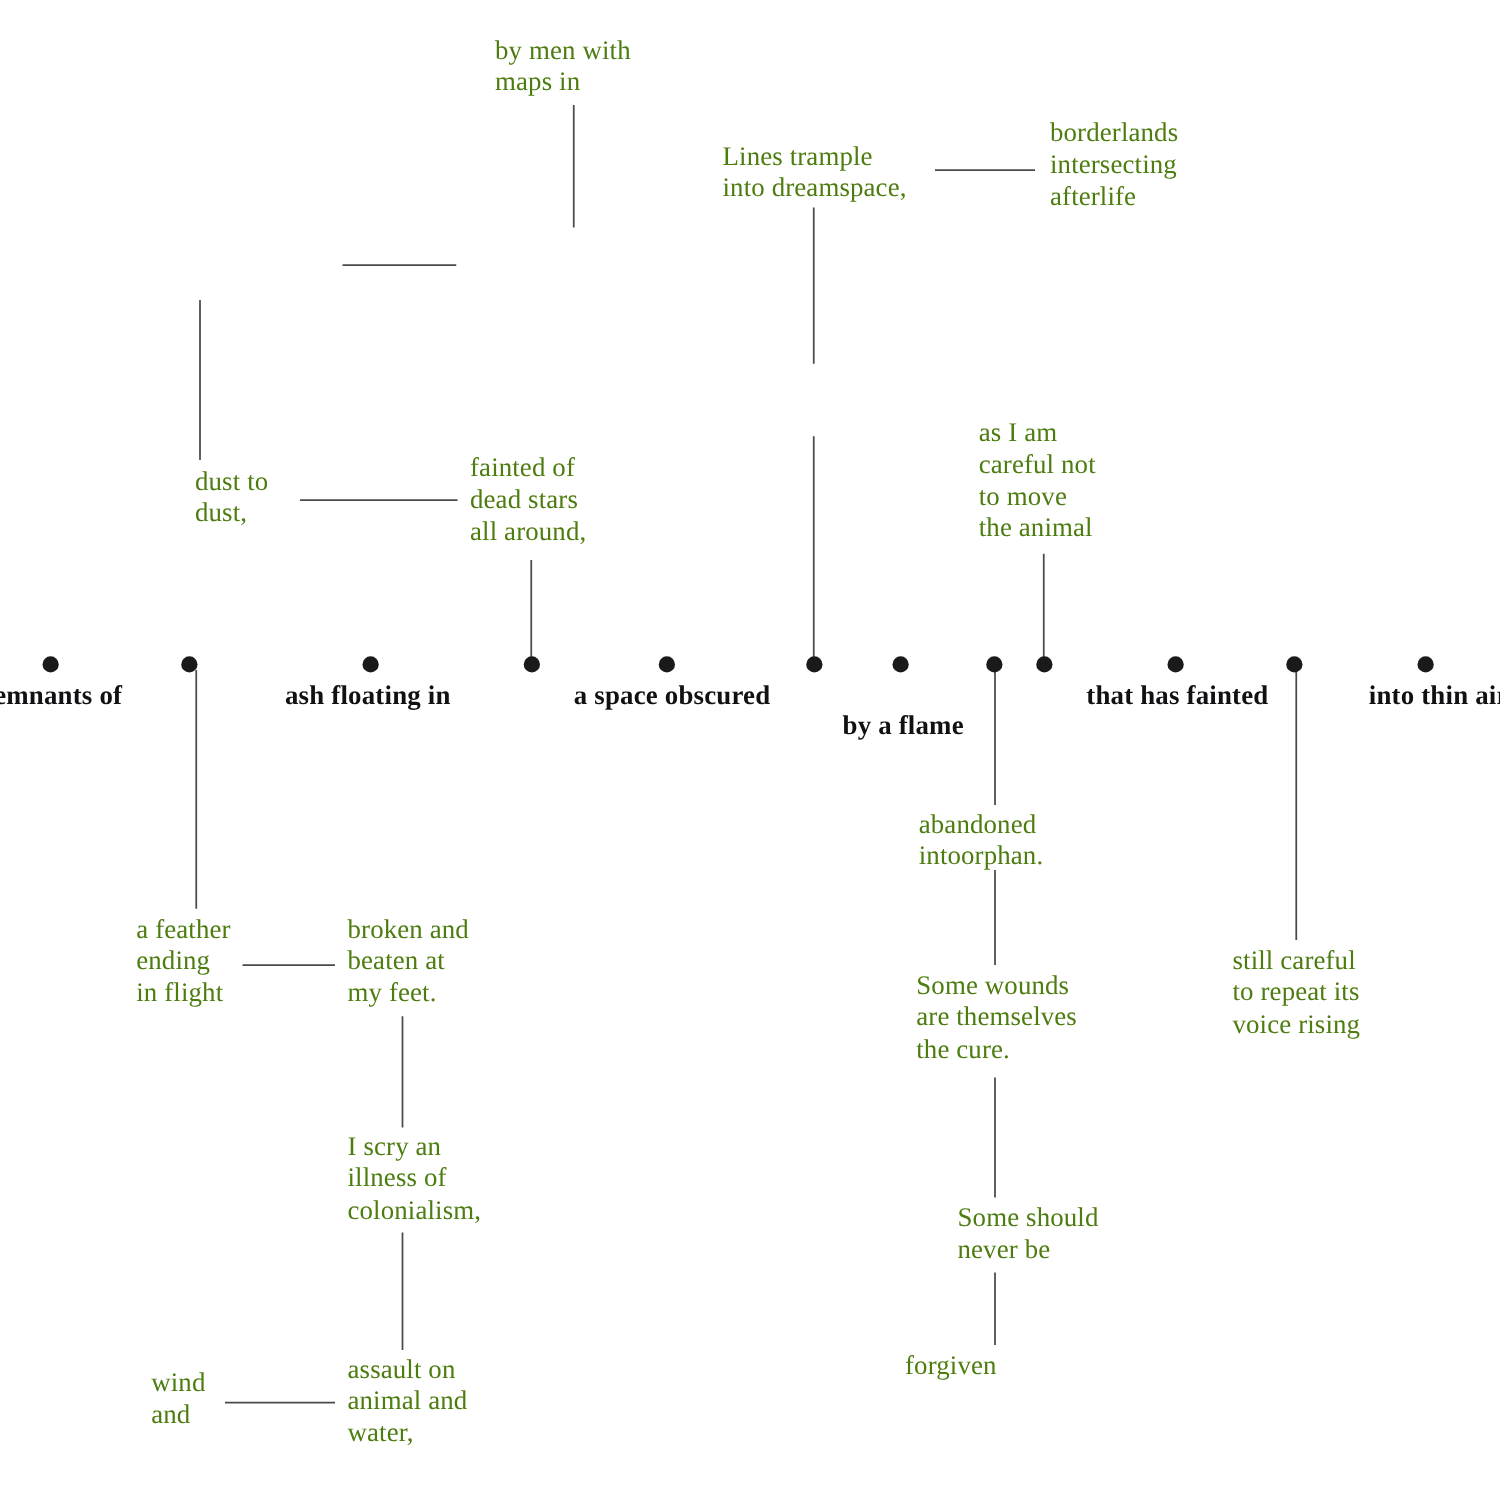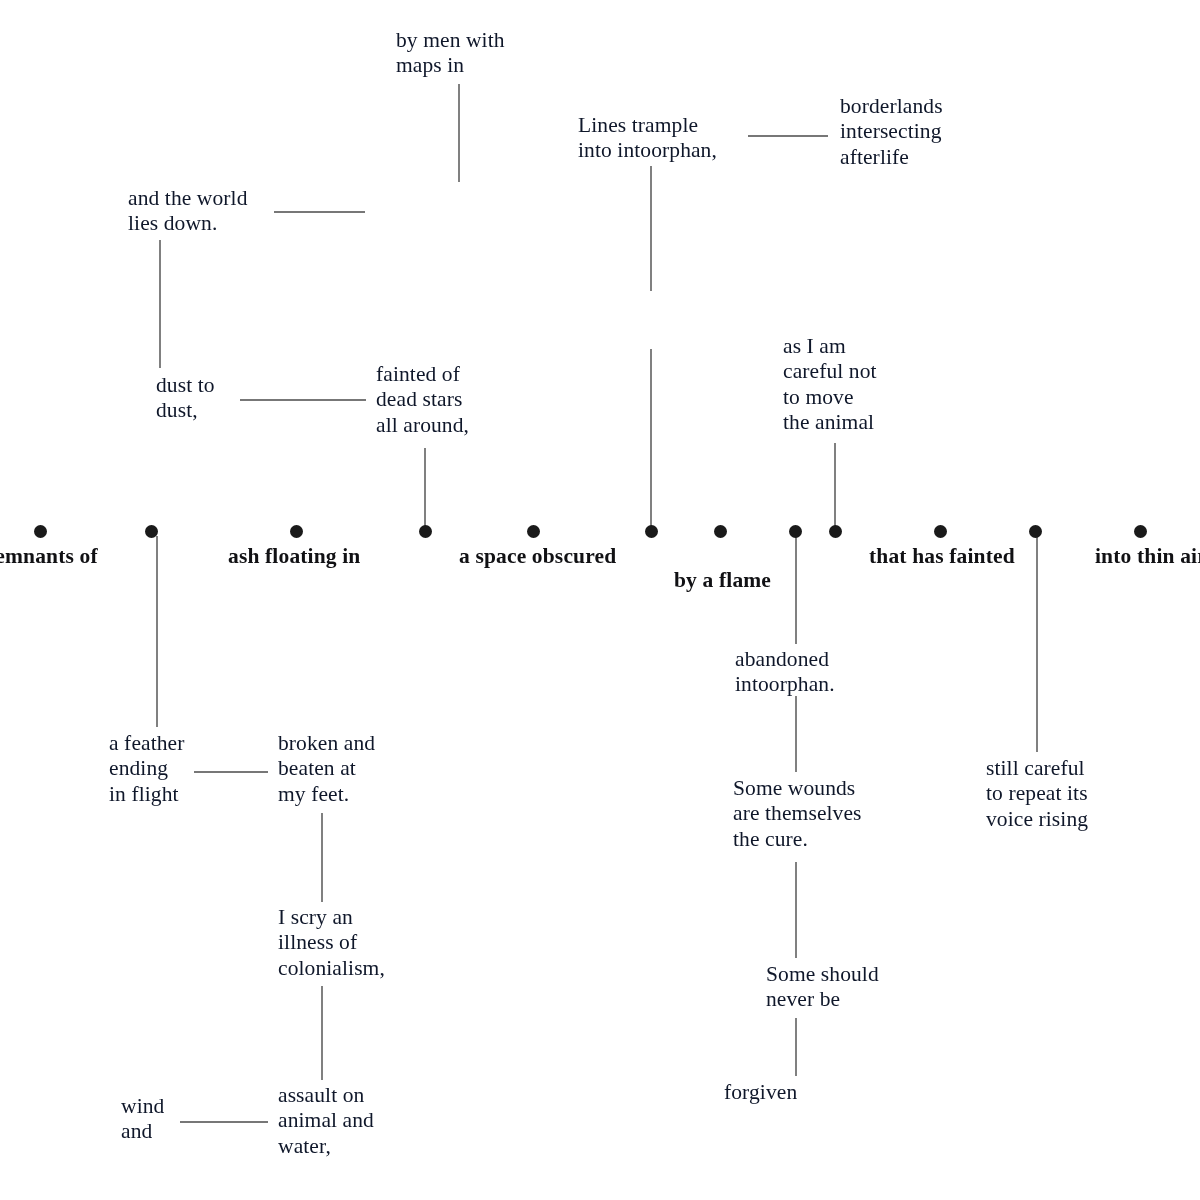--- a/index.html
+++ b/index.html
@@ -25,21 +25,21 @@
     width: 1200px;
     height: 1200px;
     pointer-events: none;
   }
   .node {
     position: absolute;
     white-space: pre;
     line-height: 1.185;
     font-size: 21.5px;
     letter-spacing: 0.1px;
-    color: #0f172a;
+    color: #4d7c0f;
   }
   .node.spine-label {
     font-weight: 700;
     font-size: 21.5px;
     color: #111114;
     letter-spacing: 0.15px;
   }
   .dot {
     position: absolute;
     width: 13px;
@@ -67,23 +67,22 @@
       <line x1="322" y1="813" x2="322" y2="902" stroke="#4a4a4a" stroke-width="1.4"></line>
       <line x1="322" y1="986" x2="322" y2="1080" stroke="#4a4a4a" stroke-width="1.4"></line>
       <line x1="180" y1="1122" x2="268" y2="1122" stroke="#4a4a4a" stroke-width="1.4"></line>
       <line x1="796" y1="536" x2="796" y2="644" stroke="#4a4a4a" stroke-width="1.4"></line>
       <line x1="796" y1="696" x2="796" y2="772" stroke="#4a4a4a" stroke-width="1.4"></line>
       <line x1="796" y1="862" x2="796" y2="958" stroke="#4a4a4a" stroke-width="1.4"></line>
       <line x1="796" y1="1018" x2="796" y2="1076" stroke="#4a4a4a" stroke-width="1.4"></line>
       <line x1="1037" y1="536" x2="1037" y2="752" stroke="#4a4a4a" stroke-width="1.4"></line>
     </svg>
 <div class="node" style="left: 396px; top: 28px;"><div>by men with</div><div>maps in</div></div>
-    <div class="node" style="left: 578px; top: 113px;"><div>Lines trample</div><div>into intoorphan,</div></div>
+    <div class="node" style="left: 578px; top: 113px;"><div>Lines trample</div><div>into dreamspace,</div></div>
     <div class="node" style="left: 840px; top: 94px;"><div>borderlands</div><div>intersecting</div><div>afterlife</div></div>
-    <div class="node" style="left: 128px; top: 186px;"><div>and the world</div><div>lies down.</div></div>
     <div class="node" style="left: 783px; top: 334px;"><div>as I am</div><div>careful not</div><div>to move</div><div>the animal</div></div>
     <div class="node" style="left: 156px; top: 373px;"><div>dust to</div><div>dust,</div></div>
     <div class="node" style="left: 376px; top: 362px;"><div>fainted of</div><div>dead stars</div><div>all around,</div></div>
     <div class="node" style="left: 735px; top: 647px;"><div>abandoned</div><div>intoorphan.</div></div>
     <div class="node" style="left: 109px; top: 731px;"><div>a feather</div><div>ending</div><div>in flight</div></div>
     <div class="node" style="left: 278px; top: 731px;"><div>broken and</div><div>beaten at</div><div>my feet.</div></div>
     <div class="node" style="left: 733px; top: 776px;"><div>Some wounds</div><div>are themselves</div><div>the cure.</div></div>
     <div class="node" style="left: 986px; top: 756px;"><div>still careful</div><div>to repeat its</div><div>voice rising</div></div>
     <div class="node" style="left: 278px; top: 905px;"><div>I scry an</div><div>illness of</div><div>colonialism,</div></div>
     <div class="node" style="left: 733px; top: 962px; margin-left: 33px;"><div>Some should</div><div>never be</div></div>

